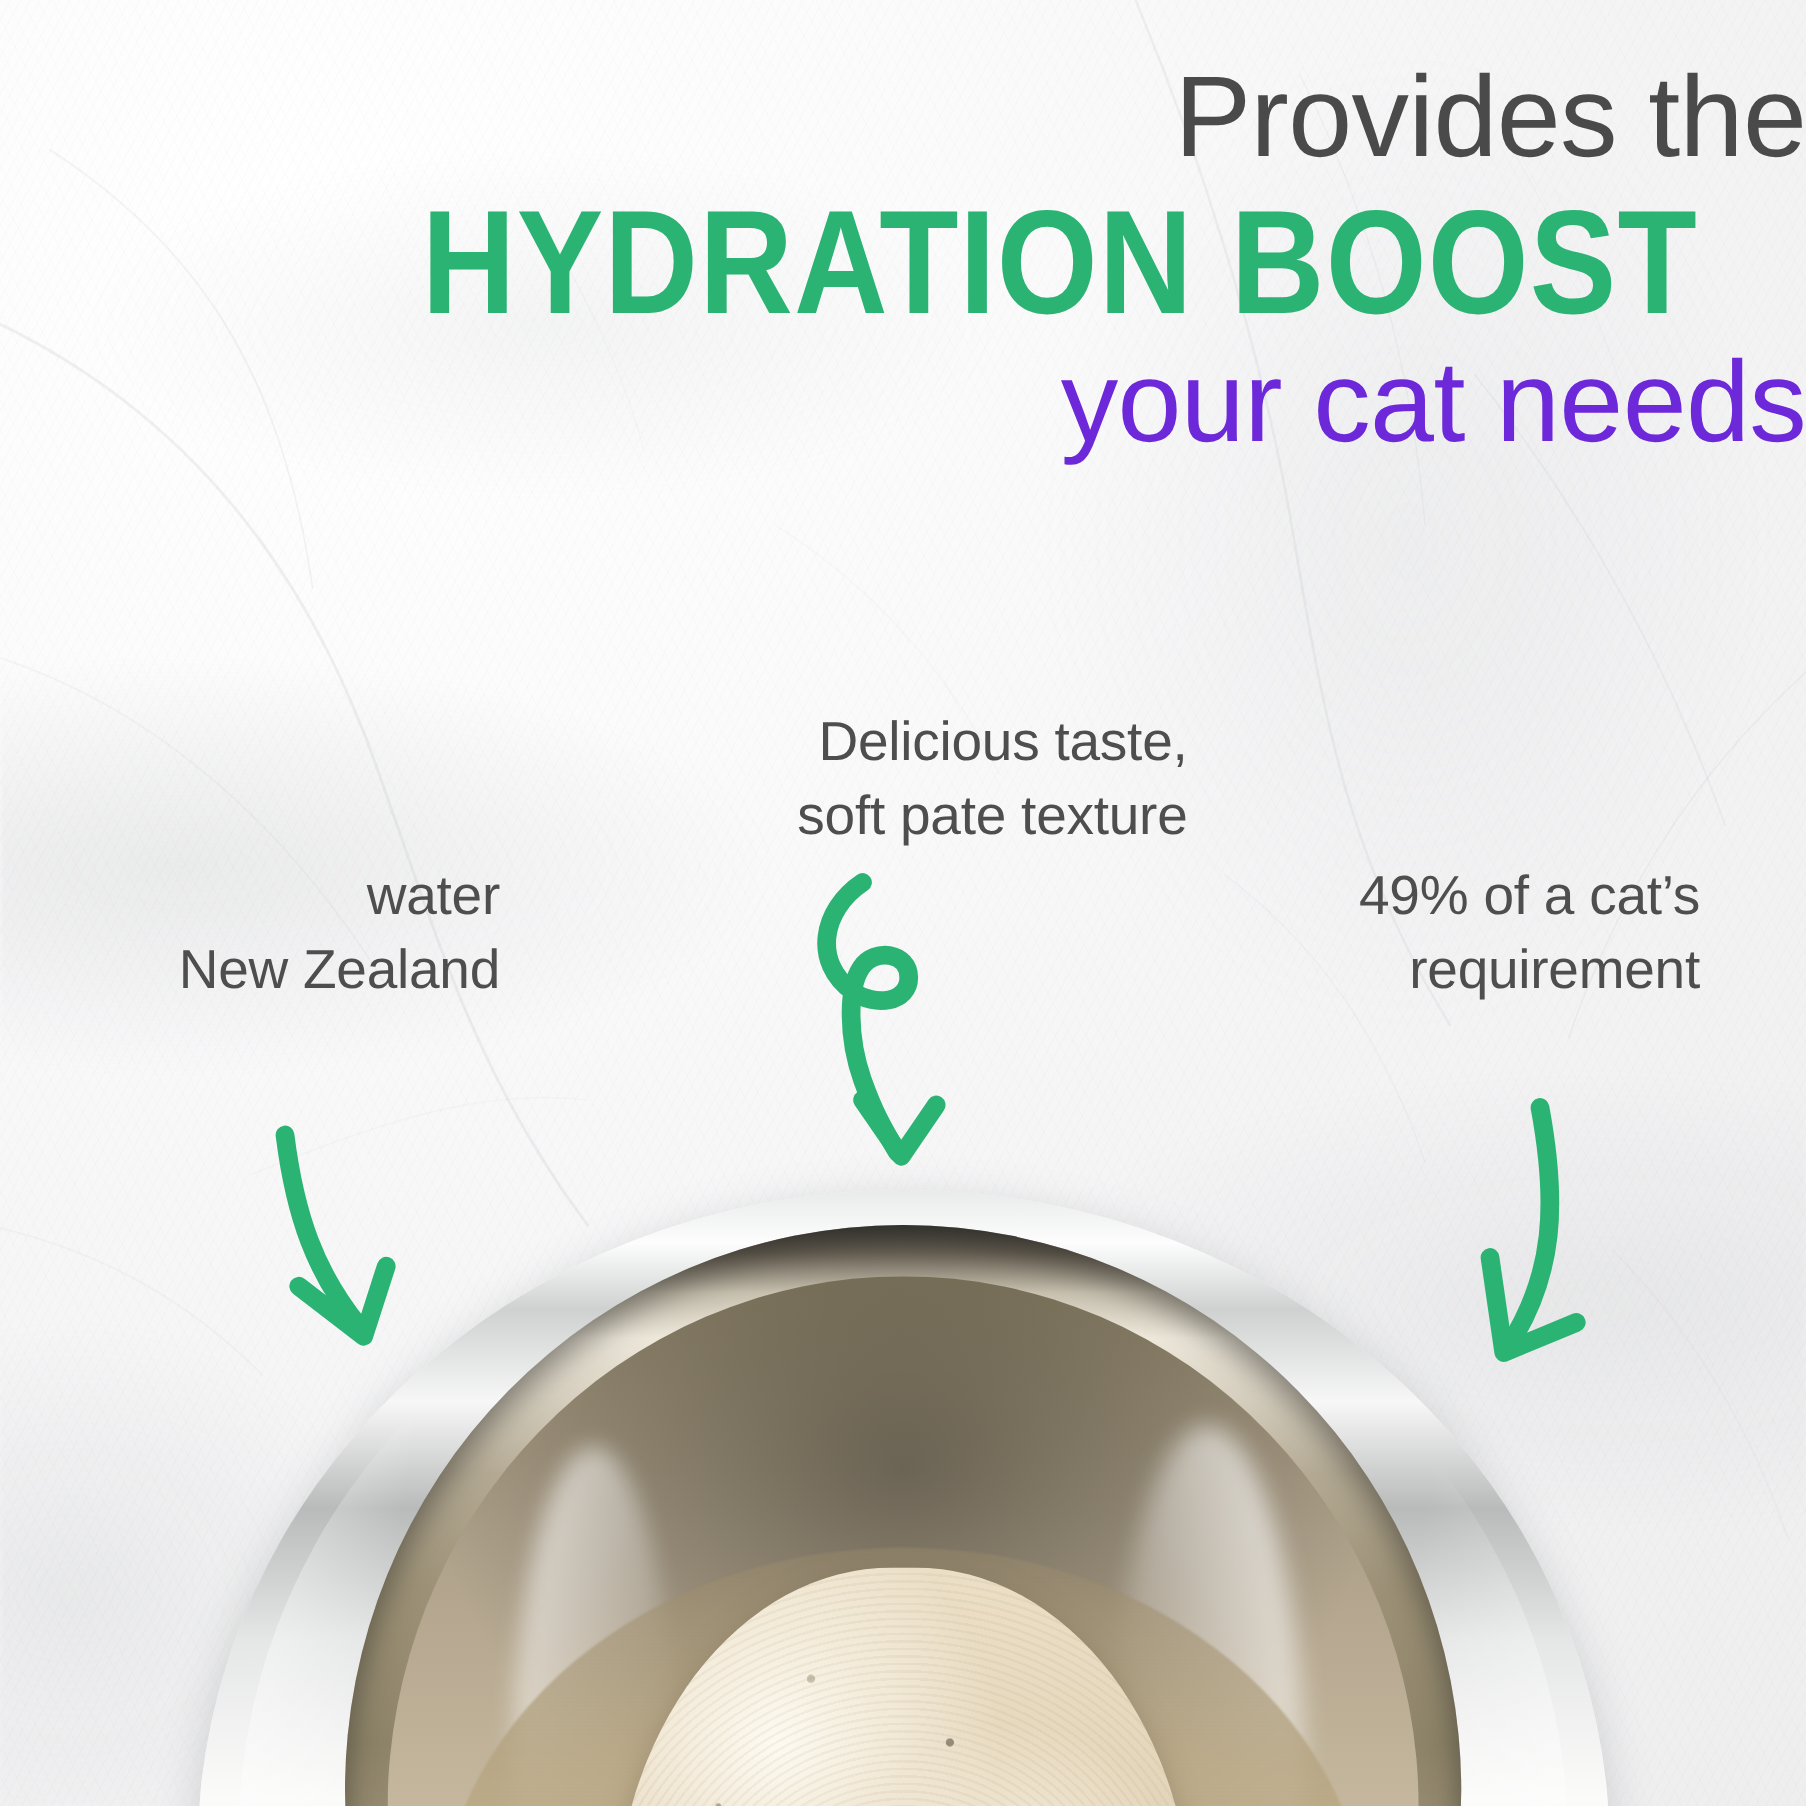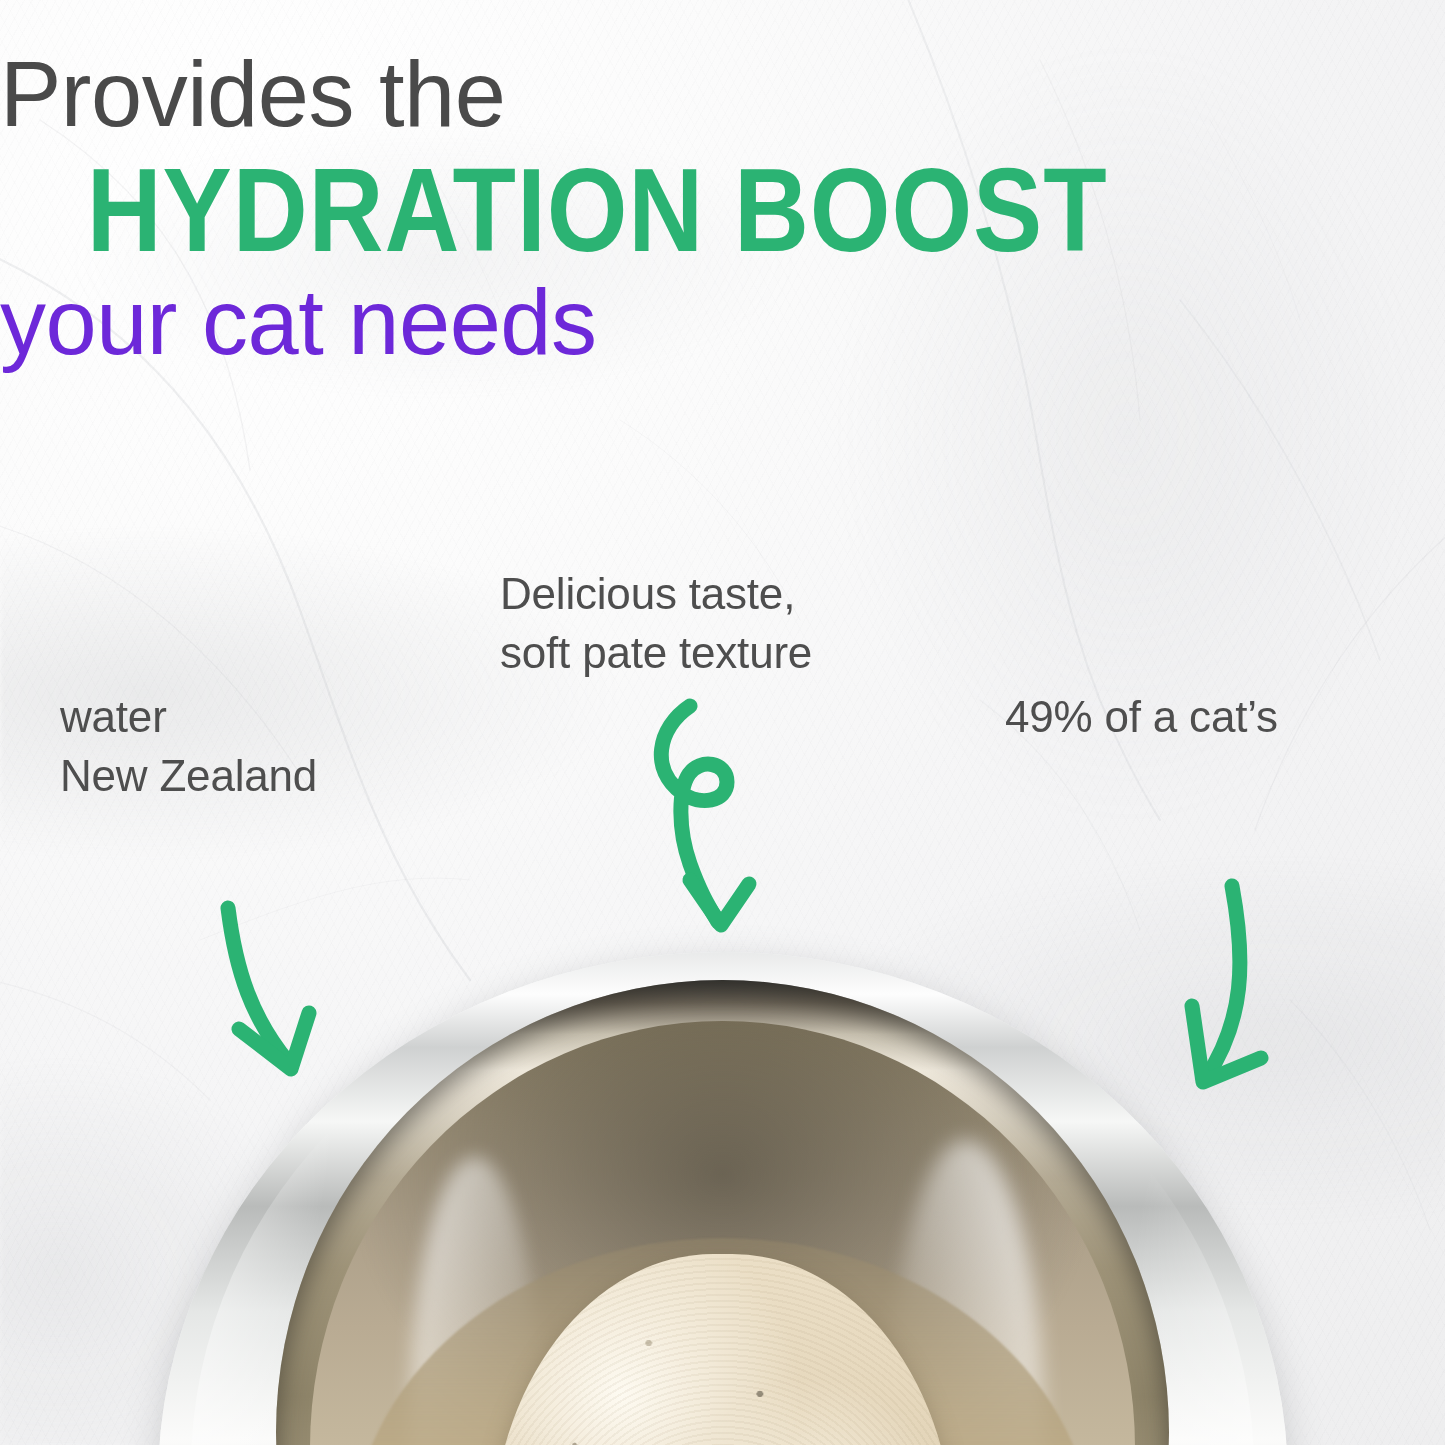--- a/index.html
+++ b/index.html
@@ -37,21 +37,21 @@
   }
   .marble-grain {
     position: absolute; inset: 0;
     background-image:
       repeating-linear-gradient(118deg, rgba(150,152,158,.030) 0 1px, rgba(0,0,0,0) 1px 7px),
       repeating-linear-gradient(62deg, rgba(150,152,158,.022) 0 1px, rgba(0,0,0,0) 1px 11px);
     opacity: .9;
   }
 
   
-  .headline { position: absolute; left: 0; right: 0; top: 46px; text-align: left; }
+  .headline { position: absolute; left: 0; right: 0; top: 46px; text-align: right; }
   .hl-line1 {
     font-size: 92px;
     font-weight: 300;
     letter-spacing: -0.5px;
     color: #4a4a4a;
     line-height: 1.06;
     margin: 0;
   }
   .hl-line2 {
     font-size: 118px;
@@ -72,21 +72,21 @@
     margin: 4px 0 0 0;
   }
 
   
   .callout {
     position: absolute;
     color: #4e4e4e;
     font-weight: 300;
     font-size: 44px;
     line-height: 1.34;
-    text-align: left;
+    text-align: right;
     letter-spacing: -0.2px;
   }
   #callout-left   { left: 60px;  top: 688px; width: 340px; }
   #callout-center { left: 500px; top: 565px; width: 450px; }
   #callout-right  { left: 1005px;top: 688px; width: 355px; }
   .callout .ln { display: block; }
 
   
   .arrow-layer { position: absolute; inset: 0; pointer-events: none; }
 
@@ -235,20 +235,21 @@
     <span class="ln">New Zealand</span>
   </div>
 
   <div class="callout" id="callout-center">
     <span class="ln">Delicious taste,</span>
     <span class="ln">soft pate texture</span>
   </div>
 
   <div class="callout" id="callout-right">
     <span class="ln">49% of a cat’s</span>
+    <span class="ln">requirement</span>
   </div>
 
   <div class="bowl-wrap">
     <div class="bowl-outer"></div>
     <div class="bowl-rim"></div>
     <div class="bowl-interior">
       <div class="bowl-sheen-l"></div>
       <div class="bowl-sheen-r"></div>
     </div>
     <div class="broth"></div>

